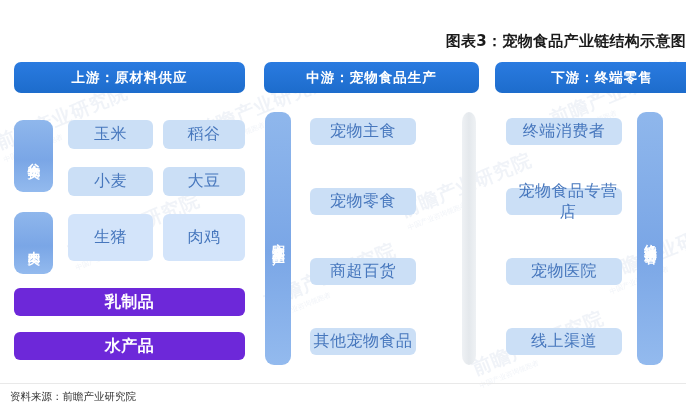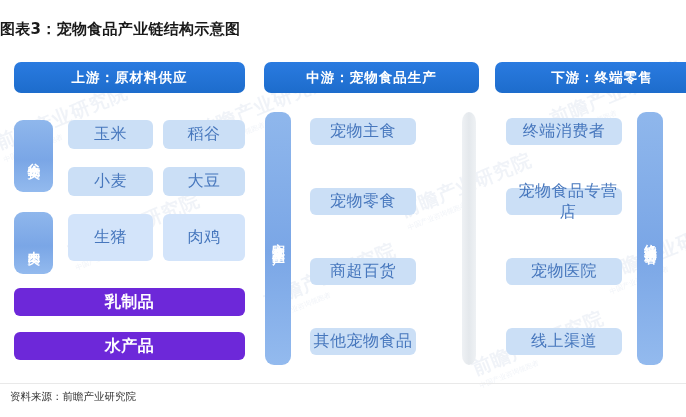--- a/index.html
+++ b/index.html
@@ -27,22 +27,22 @@
     transform: rotate(-22deg);
     white-space: nowrap;
     pointer-events: none;
     user-select: none;
   }
   .wm .sub { display:block; font-size: 7px; font-weight: normal; letter-spacing:0; }
 
   
   .title {
     position: absolute;
-    top: 20px; left: 0; width: 686px;
-    text-align: left;
+    top: 32px; left: 0; width: 686px;
+    text-align: right;
     font-size: 15px;
     font-weight: bold;
     color: #1a1a1a;
     letter-spacing: 0.3px;
   }
 
   
   .hdr {
     position: absolute;
     height: 31px;

